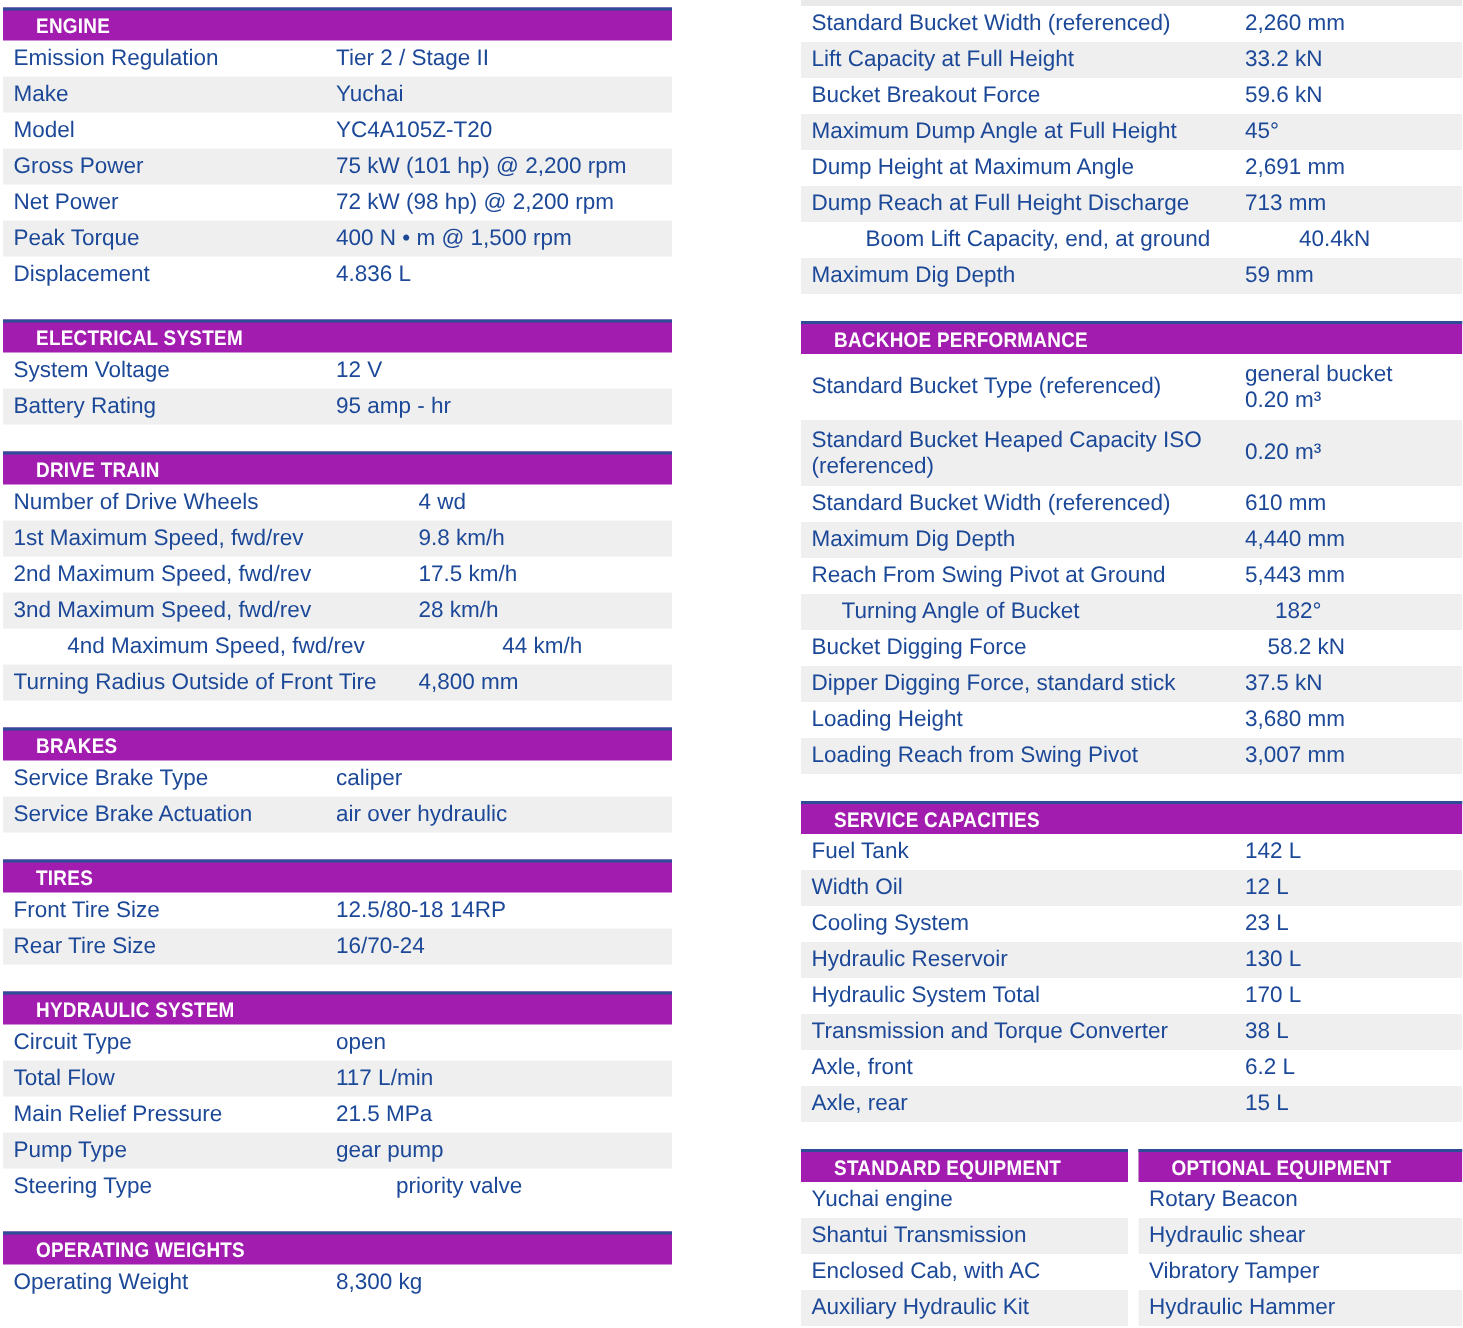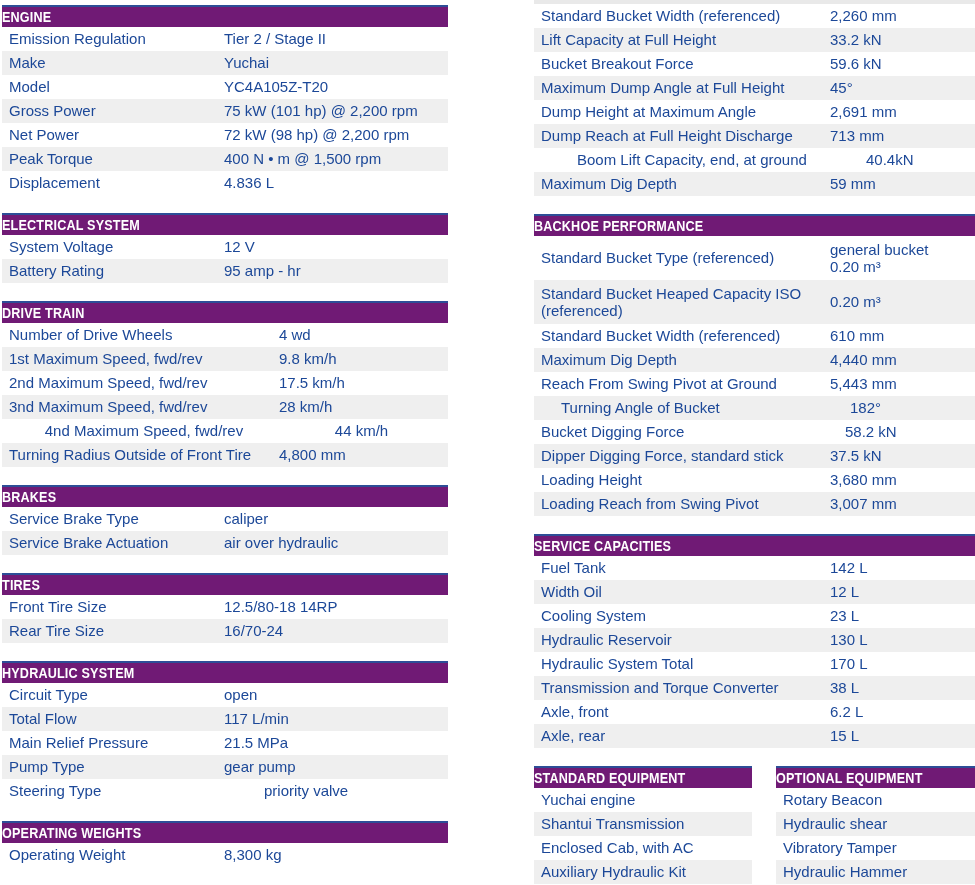--- a/index.html
+++ b/index.html
@@ -5,37 +5,37 @@
   html,body{margin:0;padding:0;background:#ffffff;}
   .page{
     position:relative;width:975px;height:885px;background:#ffffff;
     font-family:"Liberation Sans",sans-serif;overflow:hidden;
   }
   .col{position:absolute;top:0;}
   .col-left{left:2px;top:5px;width:446px;}
   .col-right{left:534px;top:0;width:441px;}
   .section{margin-bottom:18px;}
   .sec-header{
-    height:22px;background:#701a75;border-top:2px solid #2d4e97;
-    box-sizing:border-box;display:flex;align-items:center;padding-left:0;overflow:hidden;
+    height:22px;background:#a21caf;border-top:2px solid #2d4e97;
+    box-sizing:border-box;display:flex;align-items:center;padding-left:22px;overflow:hidden;
   }
   .sec-header .htxt{
     color:#ffffff;font-weight:bold;font-size:14px;letter-spacing:0.2px;
     transform:scaleX(0.9);transform-origin:left center;white-space:nowrap;
   }
   .row{
     display:grid;min-height:24px;align-items:center;
     font-size:15px;color:#1c4898;line-height:1.15;box-sizing:border-box;
   }
   .row.alt{background:#efefef;}
   .row.tall{min-height:44px;}
   .row .lbl{padding-left:7px;}
   .row .val{white-space:pre-line;padding-right:4px;}
   .sliver{height:4px;background:#e9e9e9;}
-  .equip-wrap{display:flex;gap:24px;}
+  .equip-wrap{display:flex;gap:7px;}
   .equip{width:218px;box-sizing:border-box;}
   .equip.opt{flex:1;}
   .equip .row{grid-template-columns:1fr;}
 </style>
 </head>
 <body>
 
 <div class="page">
   <div class="col col-left" id="col-left">
       <div class="section">

